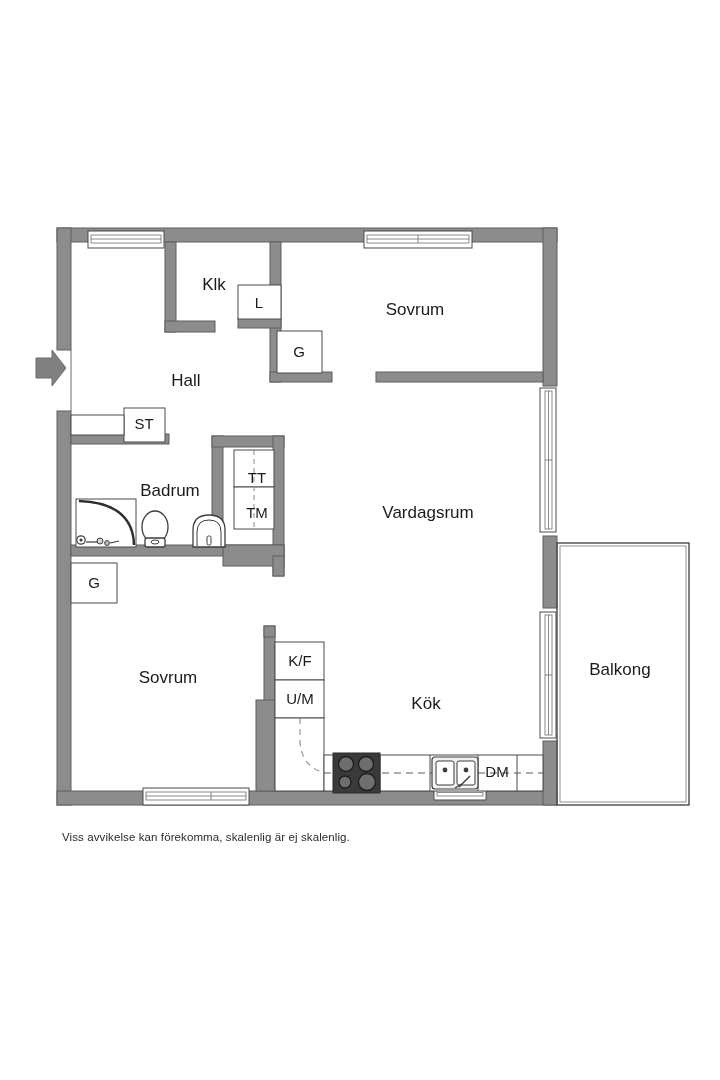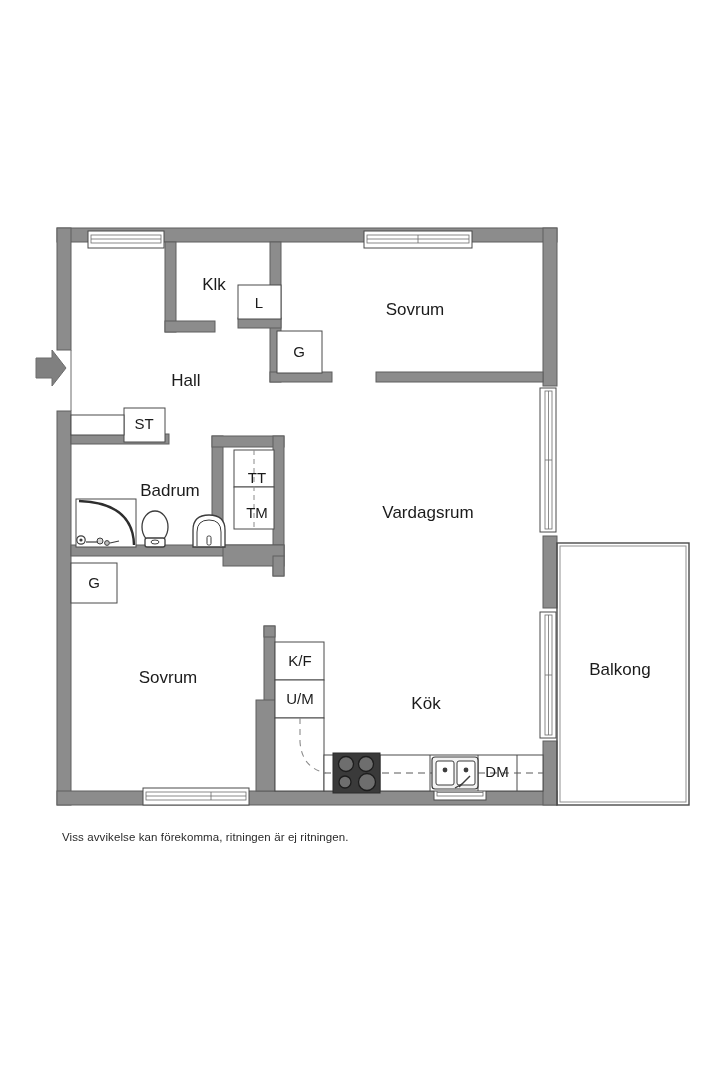--- a/index.html
+++ b/index.html
@@ -242,15 +242,15 @@
       <text class="appliance-label" x="257" y="479">TT</text>
       <text class="appliance-label" x="257" y="514">TM</text>
       <text class="appliance-label" x="94" y="584">G</text>
       <text class="appliance-label" x="300" y="662">K/F</text>
       <text class="appliance-label" x="300" y="700">U/M</text>
       <text class="appliance-label" x="497" y="773">DM</text>
     </g>
 
   </svg>
 
-  <div class="caption-text">Viss avvikelse kan förekomma, ritningen är ej ritningen.</div>
+  <div class="caption-text">Viss avvikelse kan förekomma, skalenlig är ej skalenlig.</div>
 
 </div>
 
 </body></html>

